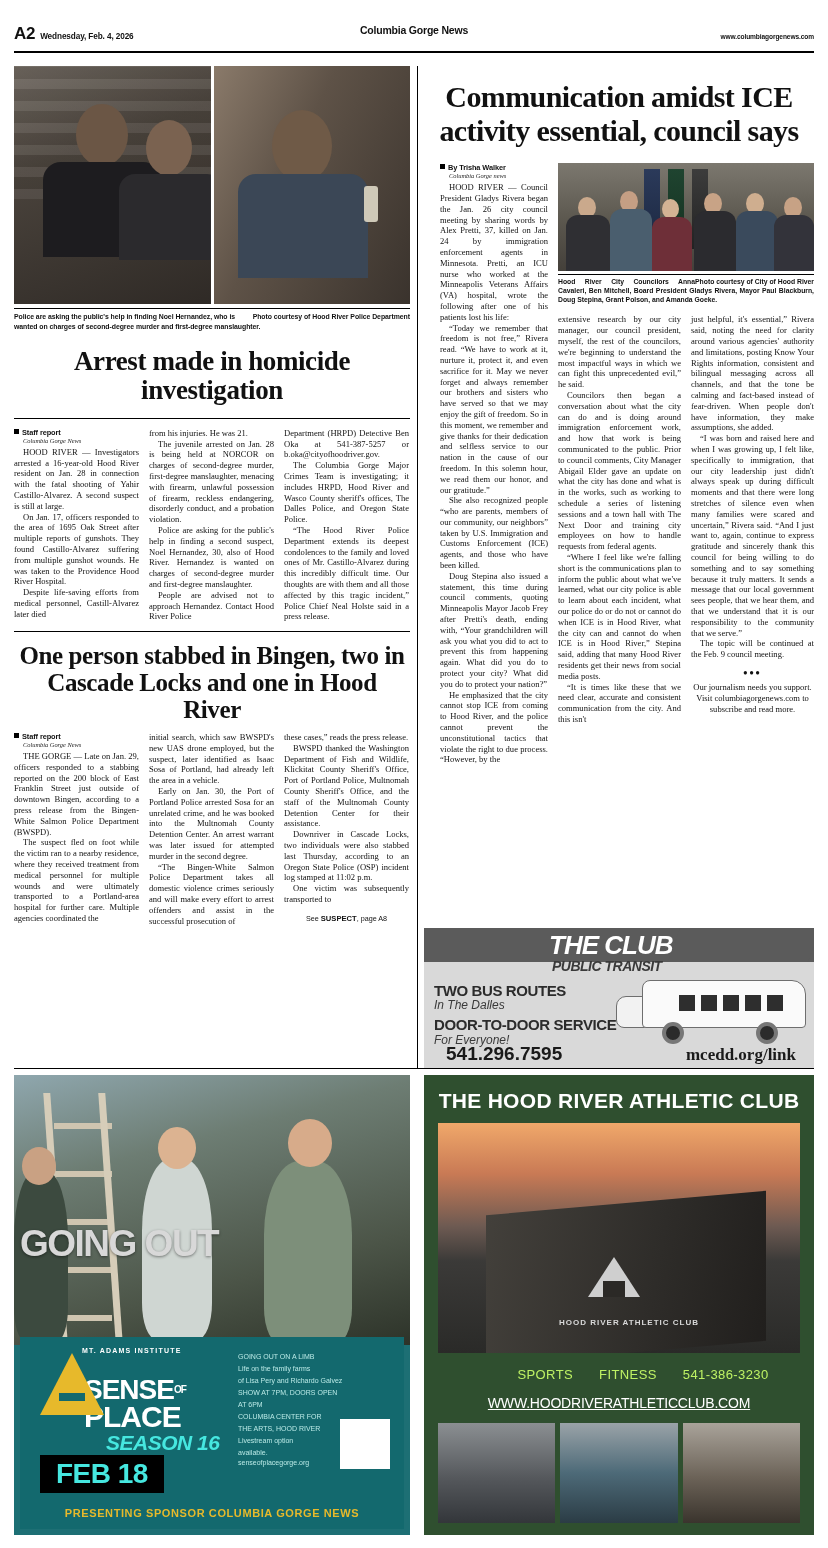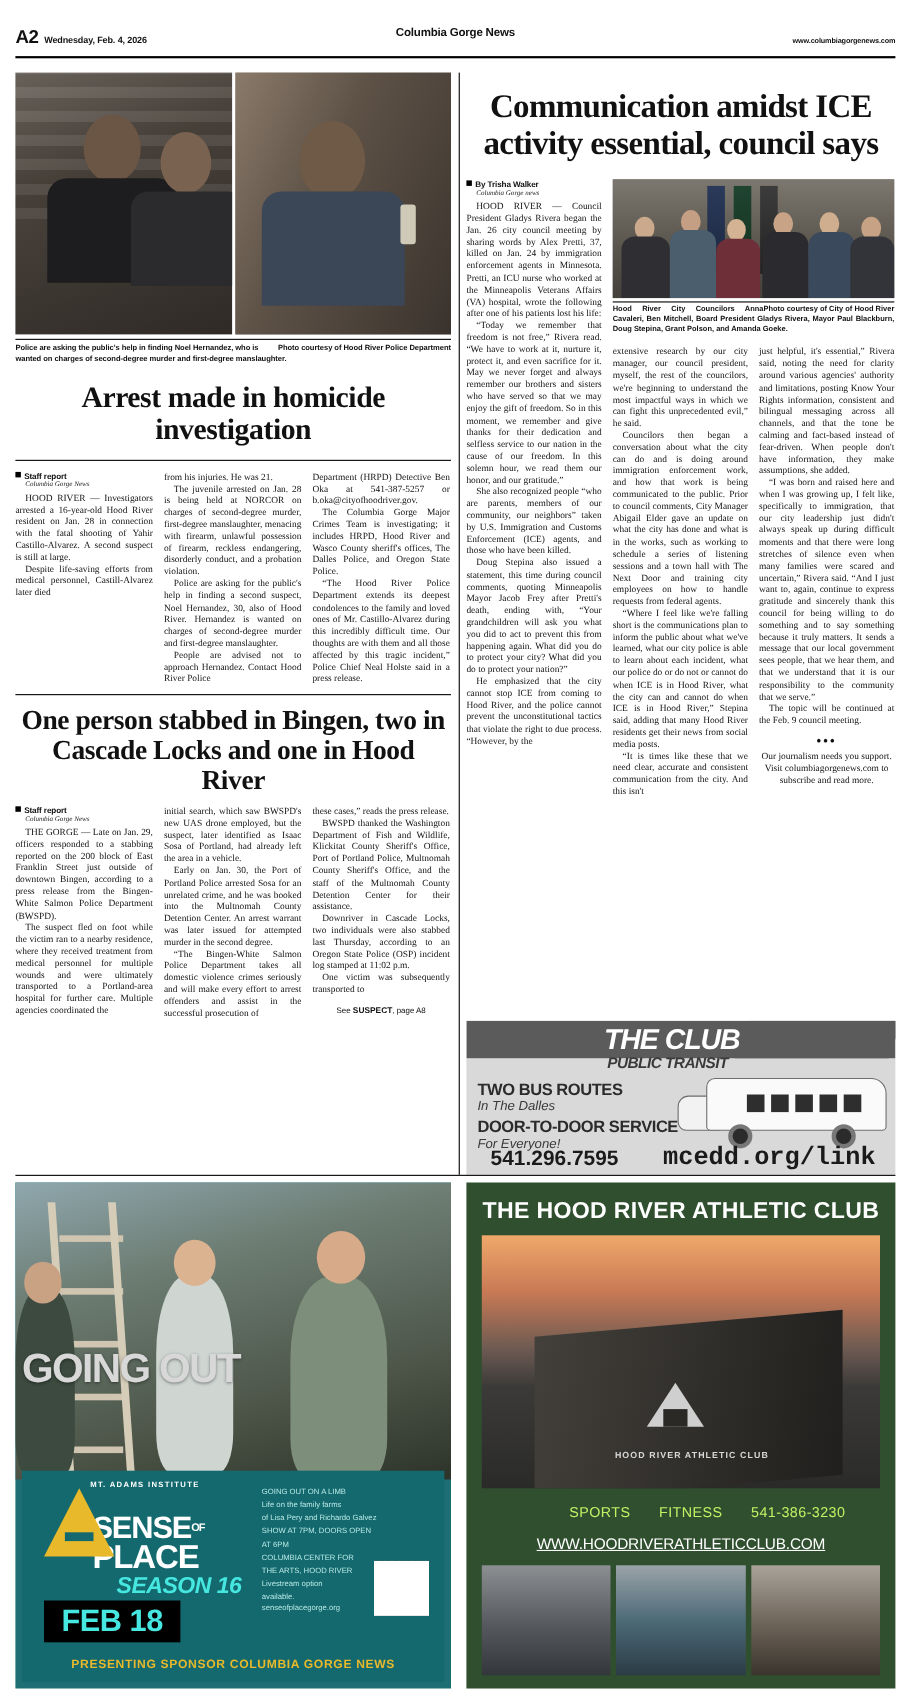--- a/index.html
+++ b/index.html
@@ -59,21 +59,21 @@
   .byline-sub { font-family:"Liberation Serif",serif; font-style:italic; font-size:6.4px; padding-left:9px; color:#222; }
   p.bt { font-size:8.55px; line-height:1.265; text-align:justify; text-indent:9px; hyphens:auto; }
   .jump { font-family:"Liberation Sans",sans-serif; font-size:7.2px; text-align:center; padding-top:9px; }
   .jump b { font-size:7.6px; }
   .dots { text-align:center; font-weight:bold; font-size:12px; letter-spacing:2px; padding:6px 0 1px; }
 
   
   .right-pkg { position:absolute; left:424px; top:66px; width:390px; }
   .hl-main { width:390px; text-align:center; font-weight:bold; font-size:30px;
              line-height:1.12; letter-spacing:-0.6px; padding:14px 2px 0; }
-  .right-grid { display:flex; gap:10px; padding-top:16px; }
+  .right-grid { display:flex; gap:10px; padding-top:16px;margin-left:16px; }
   .rc { width:123px; }
 
   .council-photo { width:256px; height:108px; position:relative; overflow:hidden;
                    background:linear-gradient(180deg,#6d6a63 0%,#53514c 55%,#3b3935 100%); }
   .cp-wall { position:absolute; inset:0; background:
      linear-gradient(180deg,#7c786f 0%,#5c584f 52%,#44403a 100%); }
   .cp-flag { position:absolute; width:16px; height:80px; top:6px; background:linear-gradient(180deg,#2b3a5a,#1b2740);}
   .cp-flag.f2 { background:linear-gradient(180deg,#1f4430,#13301f); }
   .cp-person { position:absolute; bottom:0; border-radius:12px 12px 0 0; }
   .cp-head { position:absolute; border-radius:50%; }
@@ -95,22 +95,22 @@
   .link-l1 { position:absolute; left:10px; top:54px; font-family:"Liberation Sans",sans-serif;
              font-weight:bold; font-size:15px; color:#2b2b2b; letter-spacing:-0.4px; }
   .link-l2 { position:absolute; left:10px; top:70px; font-family:"Liberation Sans",sans-serif;
              font-style:italic; font-size:12px; color:#3a3a3a; }
   .link-l3 { position:absolute; left:10px; top:88px; font-family:"Liberation Sans",sans-serif;
              font-weight:bold; font-size:15px; color:#2b2b2b; letter-spacing:-0.4px; }
   .link-l4 { position:absolute; left:10px; top:105px; font-family:"Liberation Sans",sans-serif;
              font-style:italic; font-size:12px; color:#3a3a3a; }
   .link-phone { position:absolute; left:22px; bottom:3px; font-family:"Liberation Sans",sans-serif;
                 font-weight:bold; font-size:19px; color:#1a1a1a; }
-  .link-url { position:absolute; right:18px; bottom:3px; font-family:Liberation Mono, monospace;
-              font-weight:bold; font-size:23px; color:#1a1a1a; }
+  .link-url { position:absolute; right:18px; bottom:3px; font-family:Liberation Serif, serif;
+              font-weight:bold; font-size:17px; color:#1a1a1a; }
   .link-bus { position:absolute; right:8px; top:44px; width:190px; height:72px; }
   .bus-body { position:absolute; left:26px; top:8px; width:164px; height:48px; background:#fafafa;
               border:1.5px solid #6e6e6e; border-radius:8px 14px 4px 4px; }
   .bus-nose { position:absolute; left:0px; top:24px; width:40px; height:32px; background:#f2f2f2;
               border:1.5px solid #6e6e6e; border-radius:10px 0 3px 8px; }
   .bus-win { position:absolute; top:14px; width:16px; height:16px; background:#2e2e2e; }
   .bus-wheel { position:absolute; bottom:0; width:22px; height:22px; border-radius:50%;
                background:#2b2b2b; border:4px solid #777; }
 
   
@@ -227,20 +227,21 @@
   <div class="hl-1">Arrest made in homicide investigation</div>
   <div class="rule-thin"></div>
 
   <div class="cols3">
     <div class="c">
       <div class="byline-block">
         <div class="byline"><span class="sq"></span><span>Staff report</span></div>
         <div class="byline-sub">Columbia Gorge News</div>
       </div>
       <p class="bt">HOOD RIVER — Investigators arrested a 16-year-old Hood River resident on Jan. 28 in connection with the fatal shooting of Yahir Castillo-Alvarez. A second suspect is still at large.</p>
+      <p class="bt">On Jan. 17, officers responded to the area of 1695 Oak Street after multiple reports of gunshots. They found Castillo-Alvarez suffering from multiple gunshot wounds. He was taken to the Providence Hood River Hospital.</p>
       <p class="bt">Despite life-saving efforts from medical personnel, Castill-Alvarez later died</p>
     </div>
     <div class="c">
       <p class="bt" style="text-indent:0">from his injuries. He was 21.</p>
       <p class="bt">The juvenile arrested on Jan. 28 is being held at NORCOR on charges of second-degree murder, first-degree manslaughter, menacing with firearm, unlawful possession of firearm, reckless endangering, disorderly conduct, and a probation violation.</p>
       <p class="bt">Police are asking for the public's help in finding a second suspect, Noel Hernandez, 30, also of Hood River. Hernandez is wanted on charges of second-degree murder and first-degree manslaughter.</p>
       <p class="bt">People are advised not to approach Hernandez. Contact Hood River Police</p>
     </div>
     <div class="c">
       <p class="bt" style="text-indent:0">Department (HRPD) Detective Ben Oka at 541-387-5257 or b.oka@cityofhoodriver.gov.</p>

